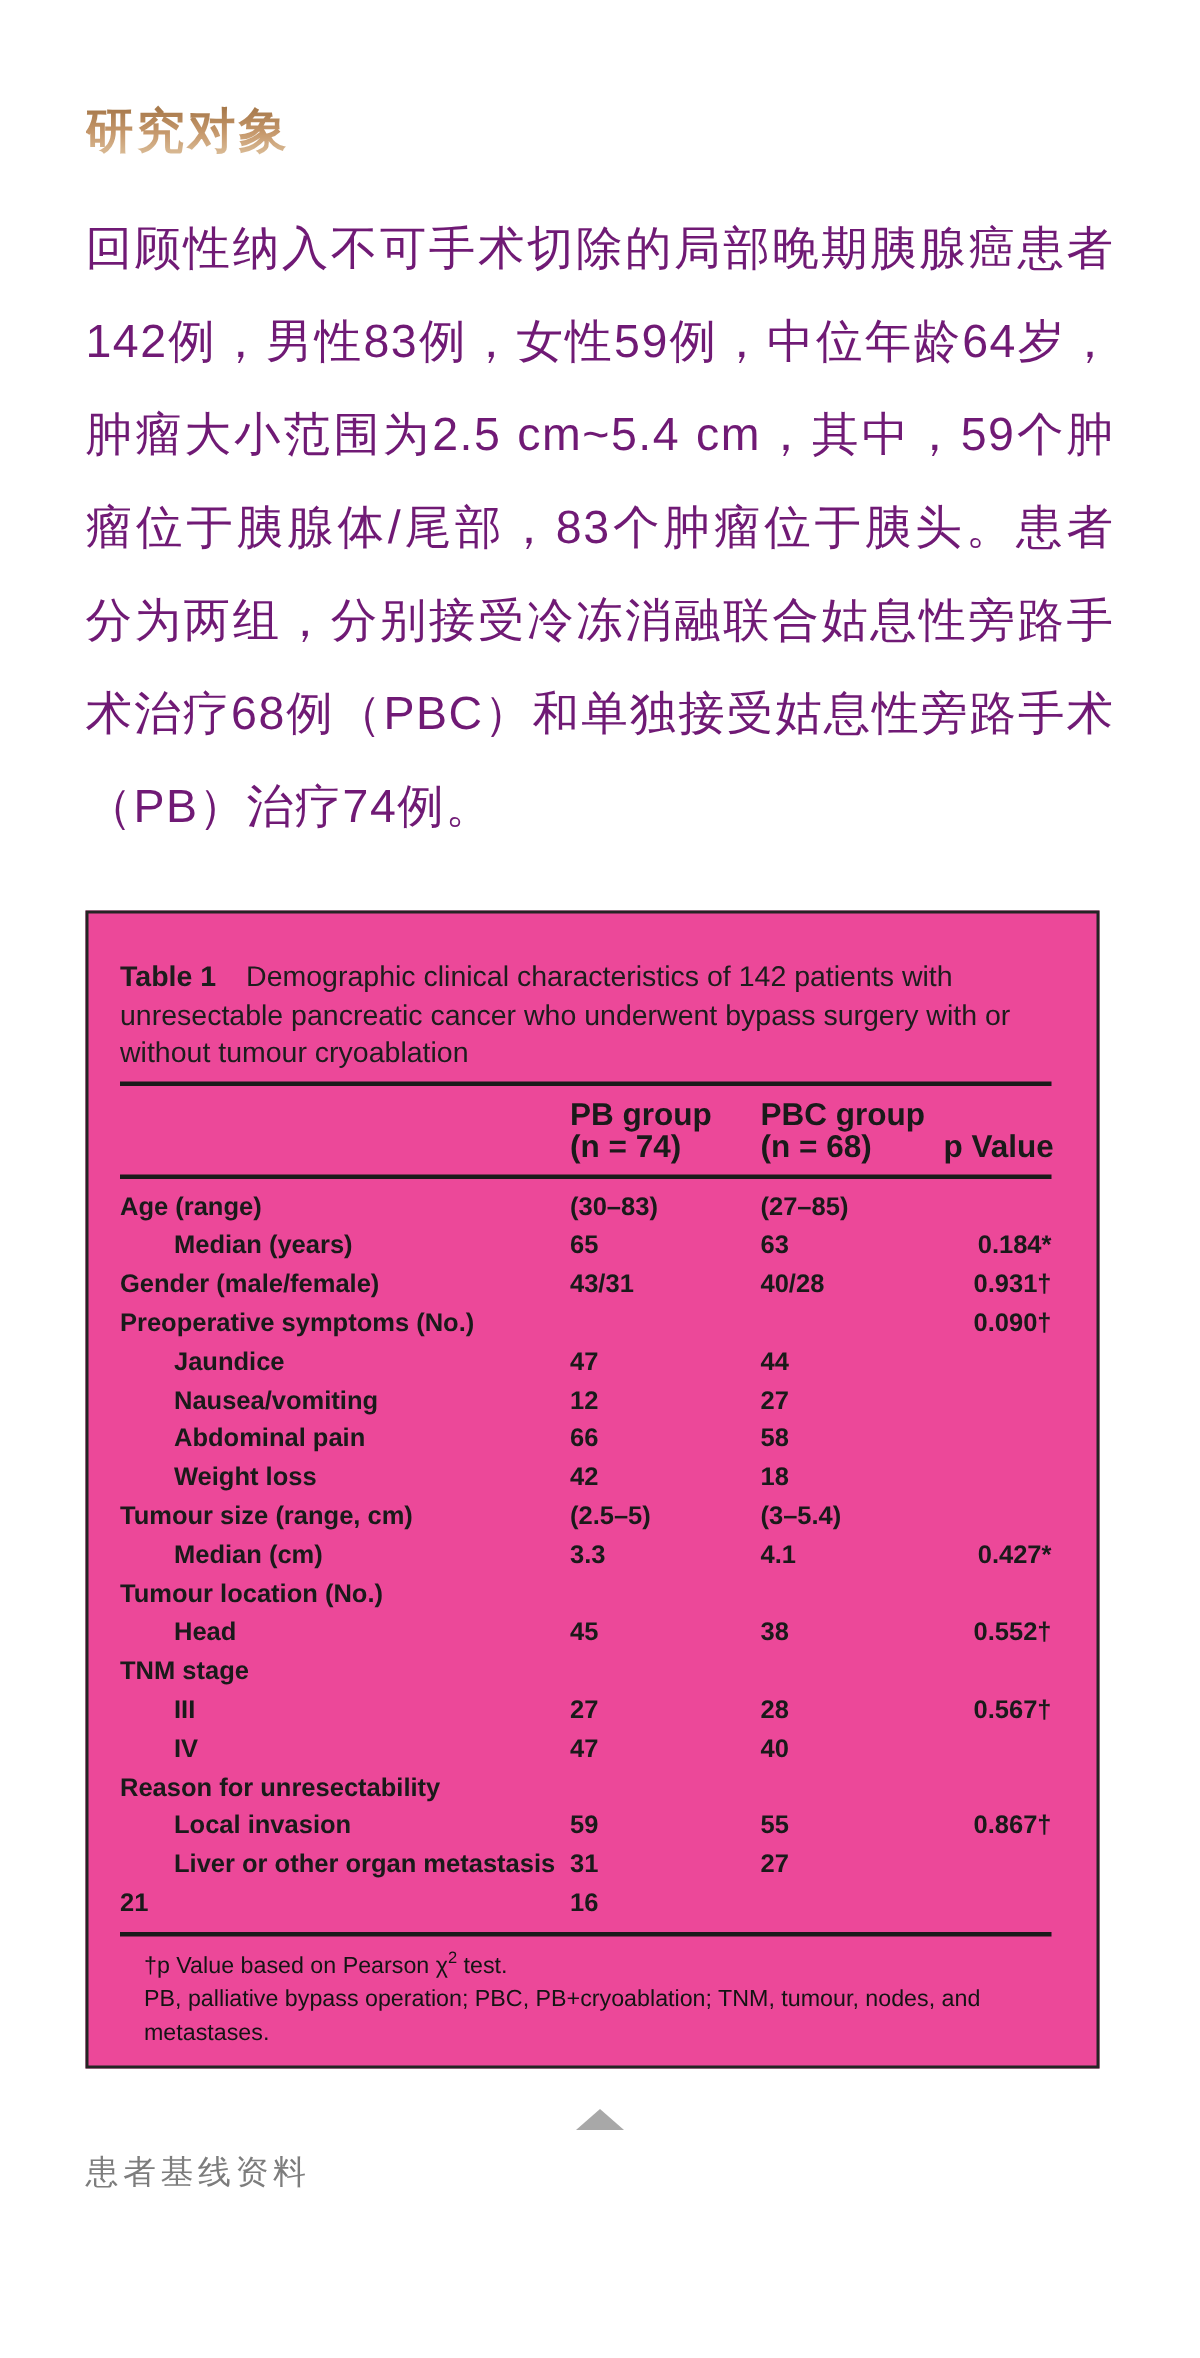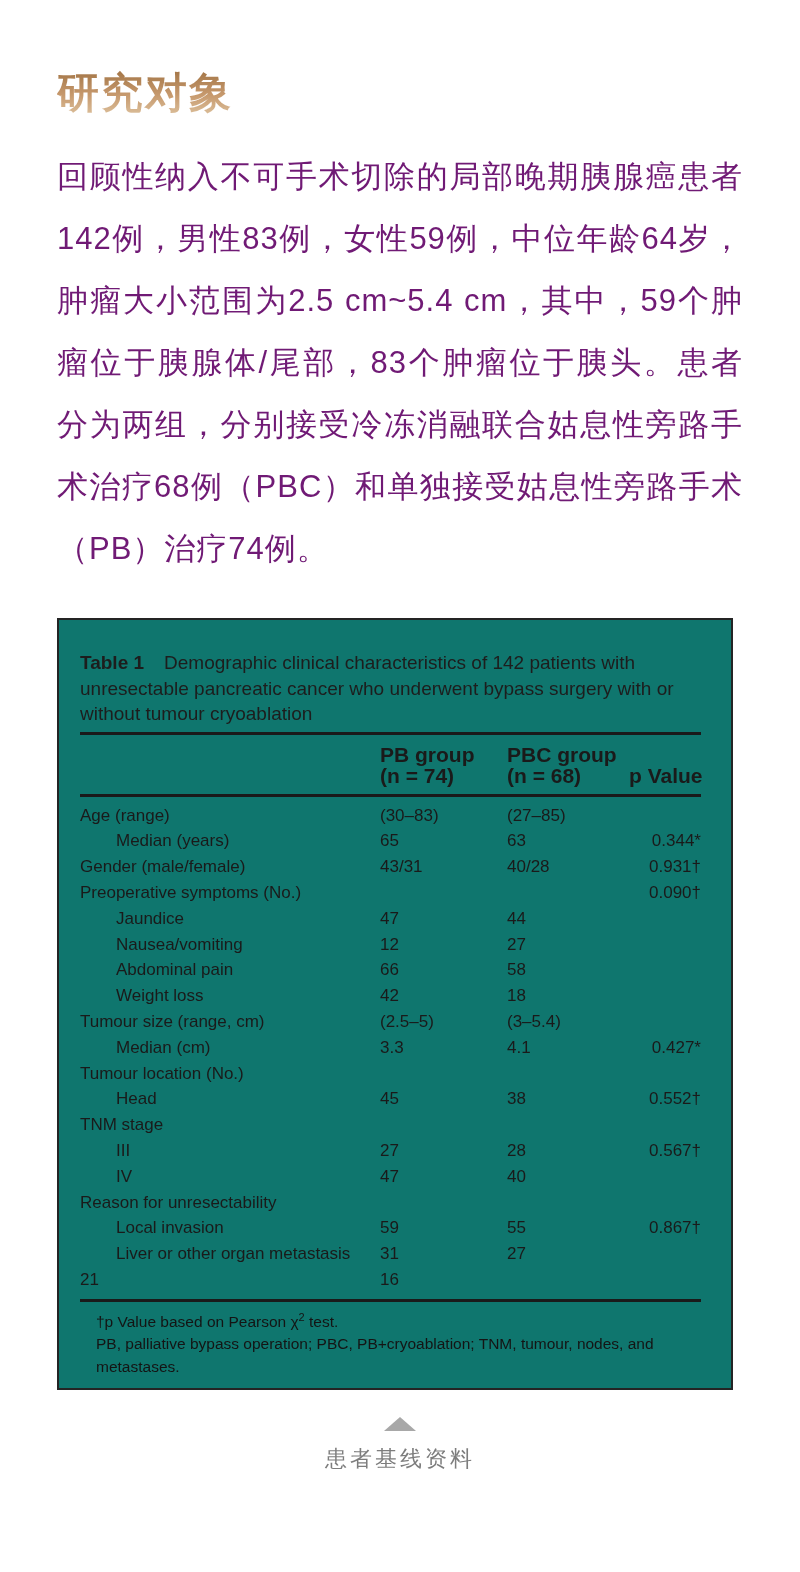--- a/index.html
+++ b/index.html
@@ -10,21 +10,21 @@
     background: #ffffff;
     font-family: "Liberation Sans", sans-serif;
     overflow: hidden;
   }
   .page { padding: 70px 57px 0 57px; }
 
   
   .section-title {
     margin: 0;
     font-family: "DejaVu Serif", serif;
-    font-size: 42px;
+    font-size: 32px;
     font-weight: 700;
     letter-spacing: 2px;
     color: #b5854f;
     line-height: 1.1;
   }
   @supports ((-webkit-background-clip: text) or (background-clip: text)) {
     .section-title {
       background: linear-gradient(180deg, #a87a4c 8%, #c79a6e 55%, #dcc09c 100%);
       -webkit-background-clip: text;
       background-clip: text;
@@ -42,21 +42,21 @@
     text-justify: inter-ideograph;
   }
 
   
   .table-box {
     margin: 38px 0 0 5px;
     width: 676px;
     border: 2px solid #242424;
     padding: 30px 30px 10px 21px;
     color: #1a1a1a;
-    background: #0f766e;
+    background: #ec4899;
   }
   .table-title {
     margin: 0;
     font-size: 19px;
     line-height: 25.5px;
     color: #1d1d1d;
   }
   .table-title .tlabel { font-weight: 700; margin-right: 20px; }
   .rule { height: 3px; background: #1a1a1a; }
   .rule.after-title { margin-top: 5px; }
@@ -72,37 +72,37 @@
   }
   .thead .pval { text-align: right; }
 
   .tbody { padding: 6px 0; }
   .trow {
     display: grid;
     grid-template-columns: 300px 127px 122px 1fr;
     align-items: center;
     height: 25.8px;
     font-size: 17px;
-    font-weight: 400;
+    font-weight: 700;
   }
   .tcell { white-space: nowrap; overflow: visible; }
   .trow .label.indent { padding-left: 36px; }
   .trow .pval { text-align: right; }
 
   .footnotes {
     padding: 9px 0 0 16px;
     font-size: 15.5px;
     line-height: 22.5px;
     color: #141414;
   }
   .footnotes sup { font-size: 11px; line-height: 0; }
   .footnotes .fstar { font-weight: 700; }
 
   
-  .bottom-caption { margin-top: 27px; text-align: center; }
+  .bottom-caption { margin-top: 27px; }
   .triangle-up {
     width: 0; height: 0;
     margin: 0 auto;
     border-left: 16px solid transparent;
     border-right: 16px solid transparent;
     border-bottom: 14px solid #a8a8a8;
   }
   .caption-text {
     margin-top: 13px;
     font-size: 22px;
@@ -145,21 +145,21 @@
         <div class="trow">
           <div class="tcell label">Age (range)</div>
           <div class="tcell num">(30–83)</div>
           <div class="tcell num">(27–85)</div>
           <div class="tcell pval"></div>
         </div>
         <div class="trow">
           <div class="tcell label indent">Median (years)</div>
           <div class="tcell num">65</div>
           <div class="tcell num">63</div>
-          <div class="tcell pval">0.344*</div>
+          <div class="tcell pval">0.184*</div>
         </div>
         <div class="trow">
           <div class="tcell label">Gender (male/female)</div>
           <div class="tcell num">43/31</div>
           <div class="tcell num">40/28</div>
           <div class="tcell pval">0.931†</div>
         </div>
         <div class="trow">
           <div class="tcell label">Preoperative symptoms (No.)</div>
           <div class="tcell num"></div>

